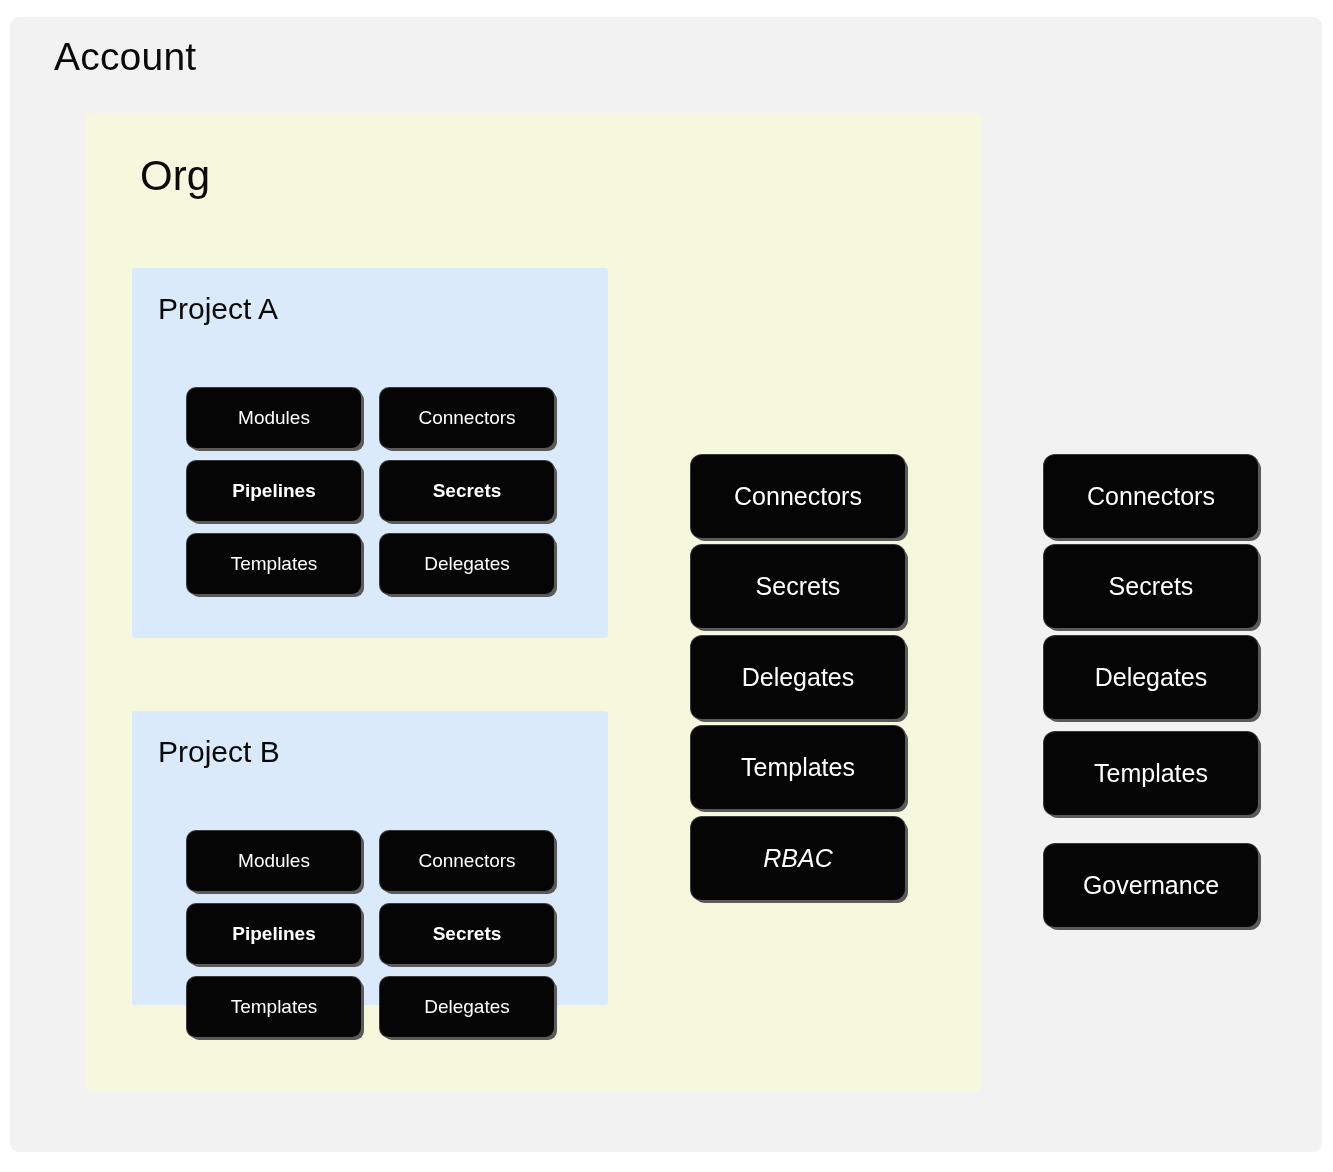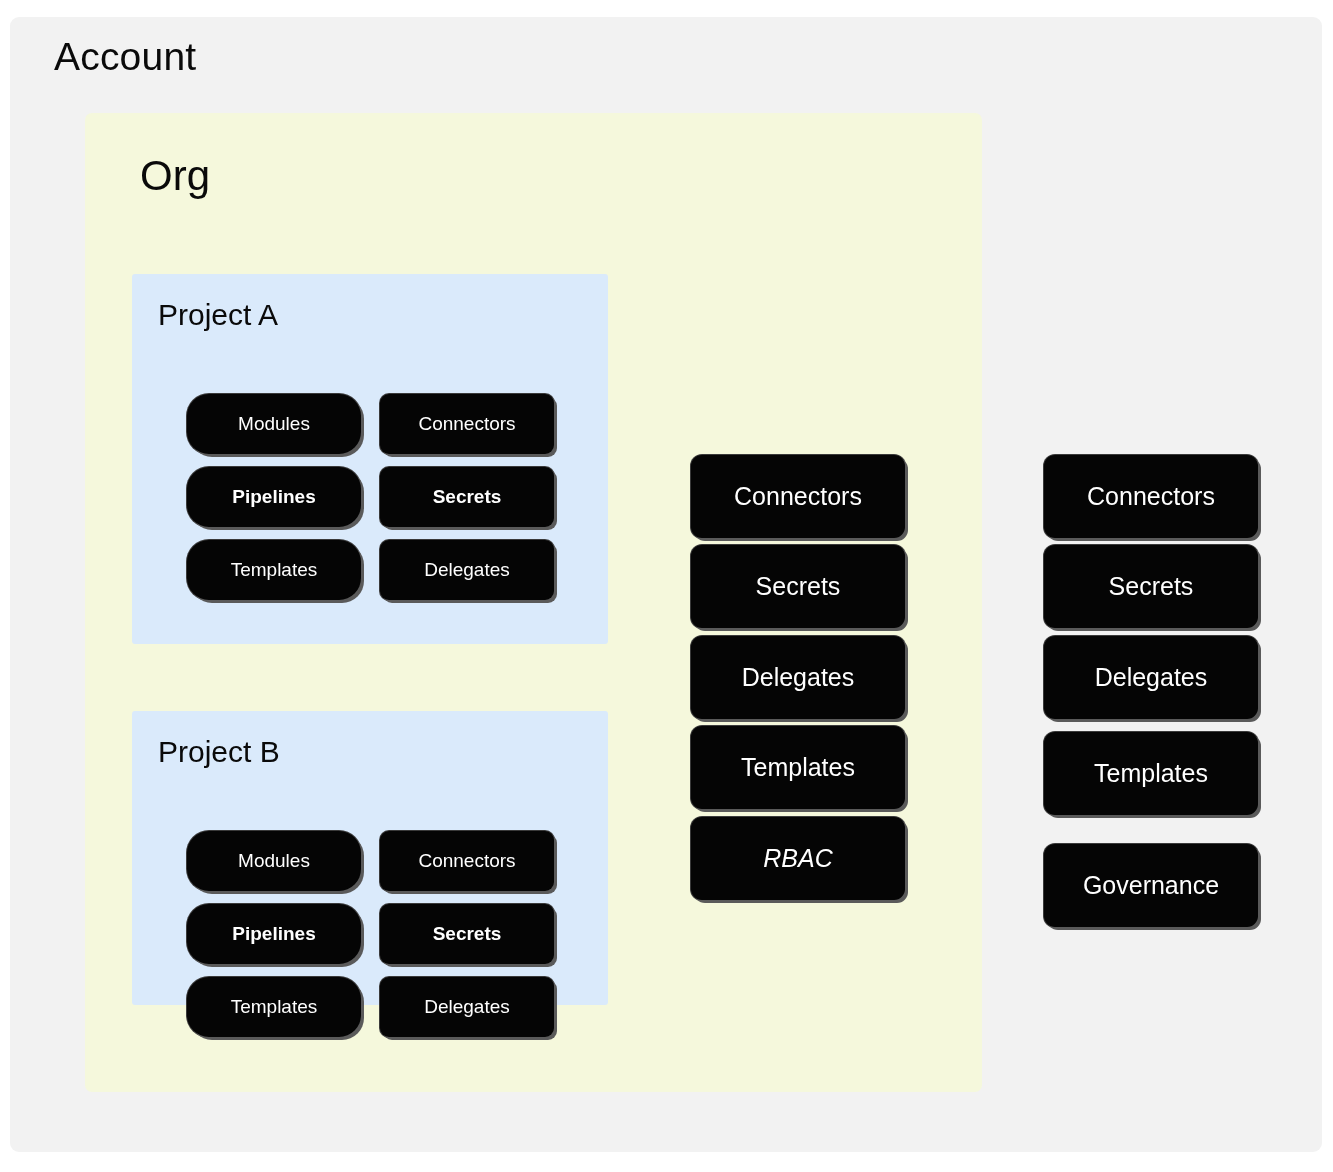--- a/index.html
+++ b/index.html
@@ -60,21 +60,21 @@
     font-weight: 400;
     white-space: nowrap;
   }
 
   .project-box {
     position: absolute;
     width: 476px;
     background: #daeafb;
     border-radius: 3px;
   }
-  .project-a { left: 47px; top: 161px; height: 370px; }
+  .project-a { left: 47px; top: 155px; height: 370px; }
   .project-b { left: 47px; top: 598px; height: 294px; }
 
   .project-title {
     position: absolute;
     left: 26px;
     top: 26px;
     font-size: 30px;
     line-height: 1;
     color: #0a0a0a;
     font-weight: 400;
@@ -96,21 +96,21 @@
     user-select: none;
   }
 
   
   .node-sm {
     width: 174px;
     height: 60px;
     font-size: 19px;
     border-radius: 9px;
   }
-  .proj-col-1 { left: 55px; border-radius: 22px; }
+  .proj-col-1 { left: 55px; }
   .proj-col-2 { left: 248px; }
   .proj-row-1 { top: 120px; }
   .proj-row-2 { top: 193px; font-weight: bold; }
   .proj-row-3 { top: 266px; }
 
   
   .node-lg {
     width: 214px;
     height: 83px;
     font-size: 25px;

